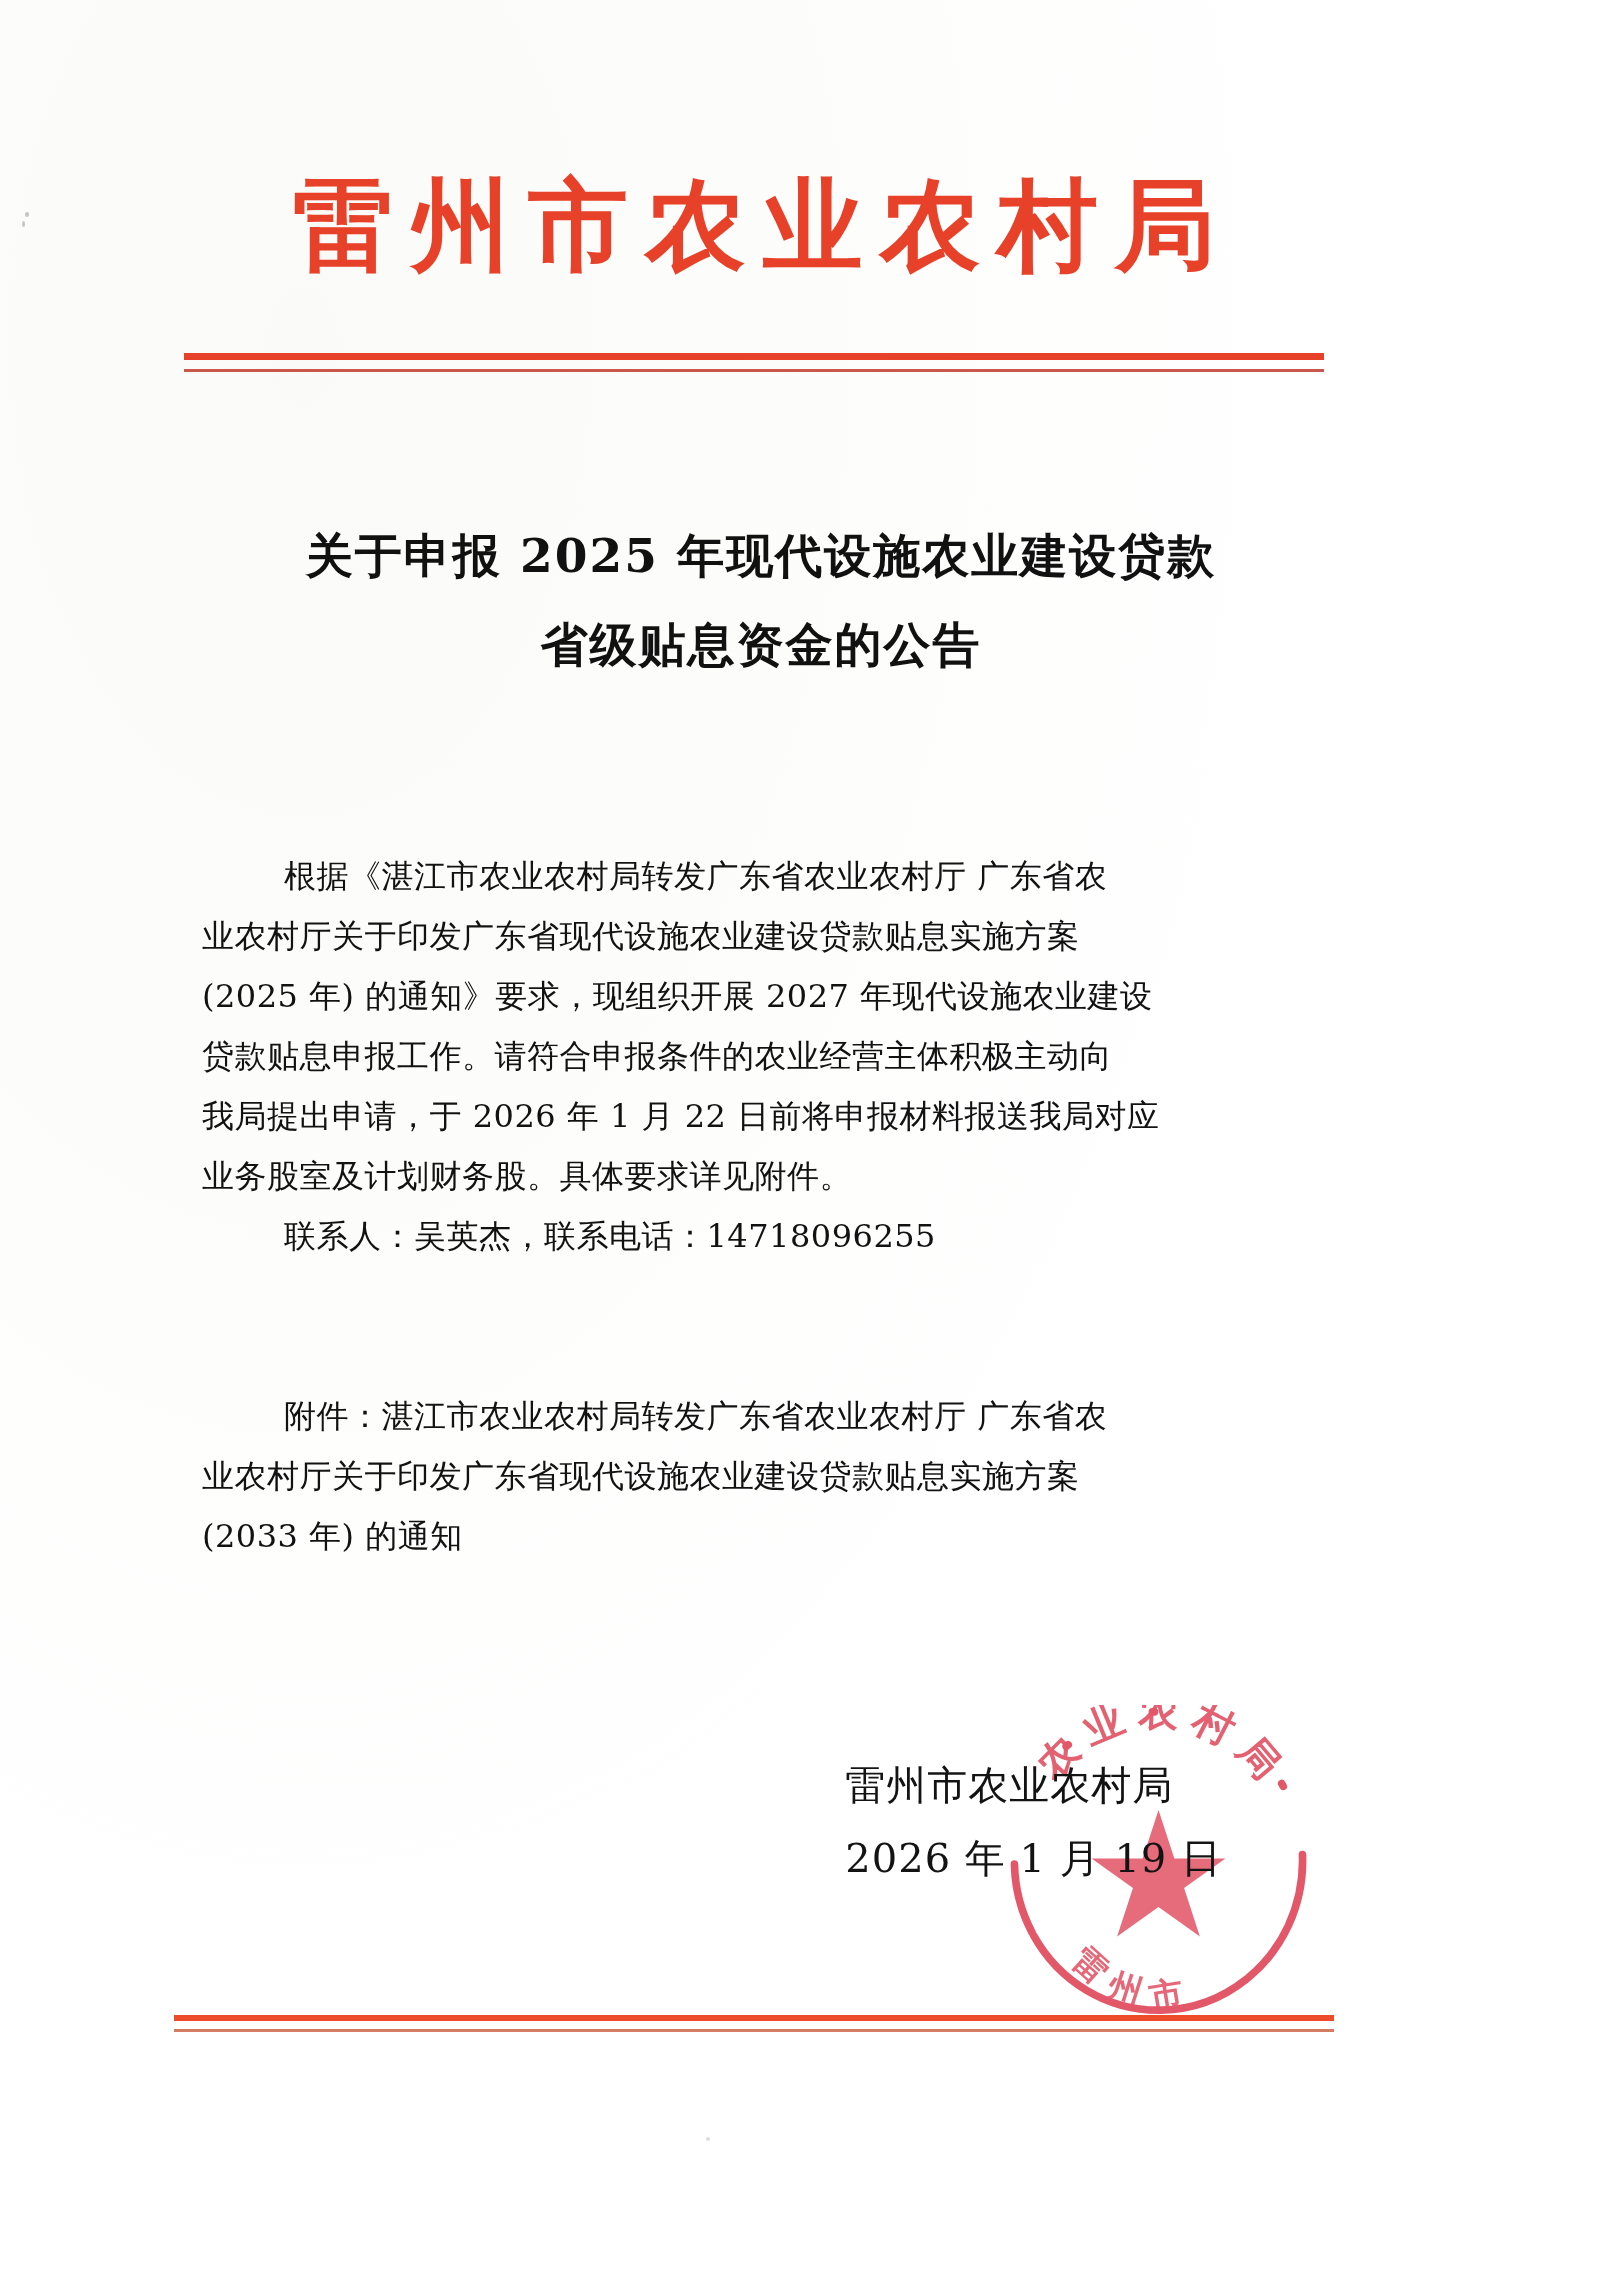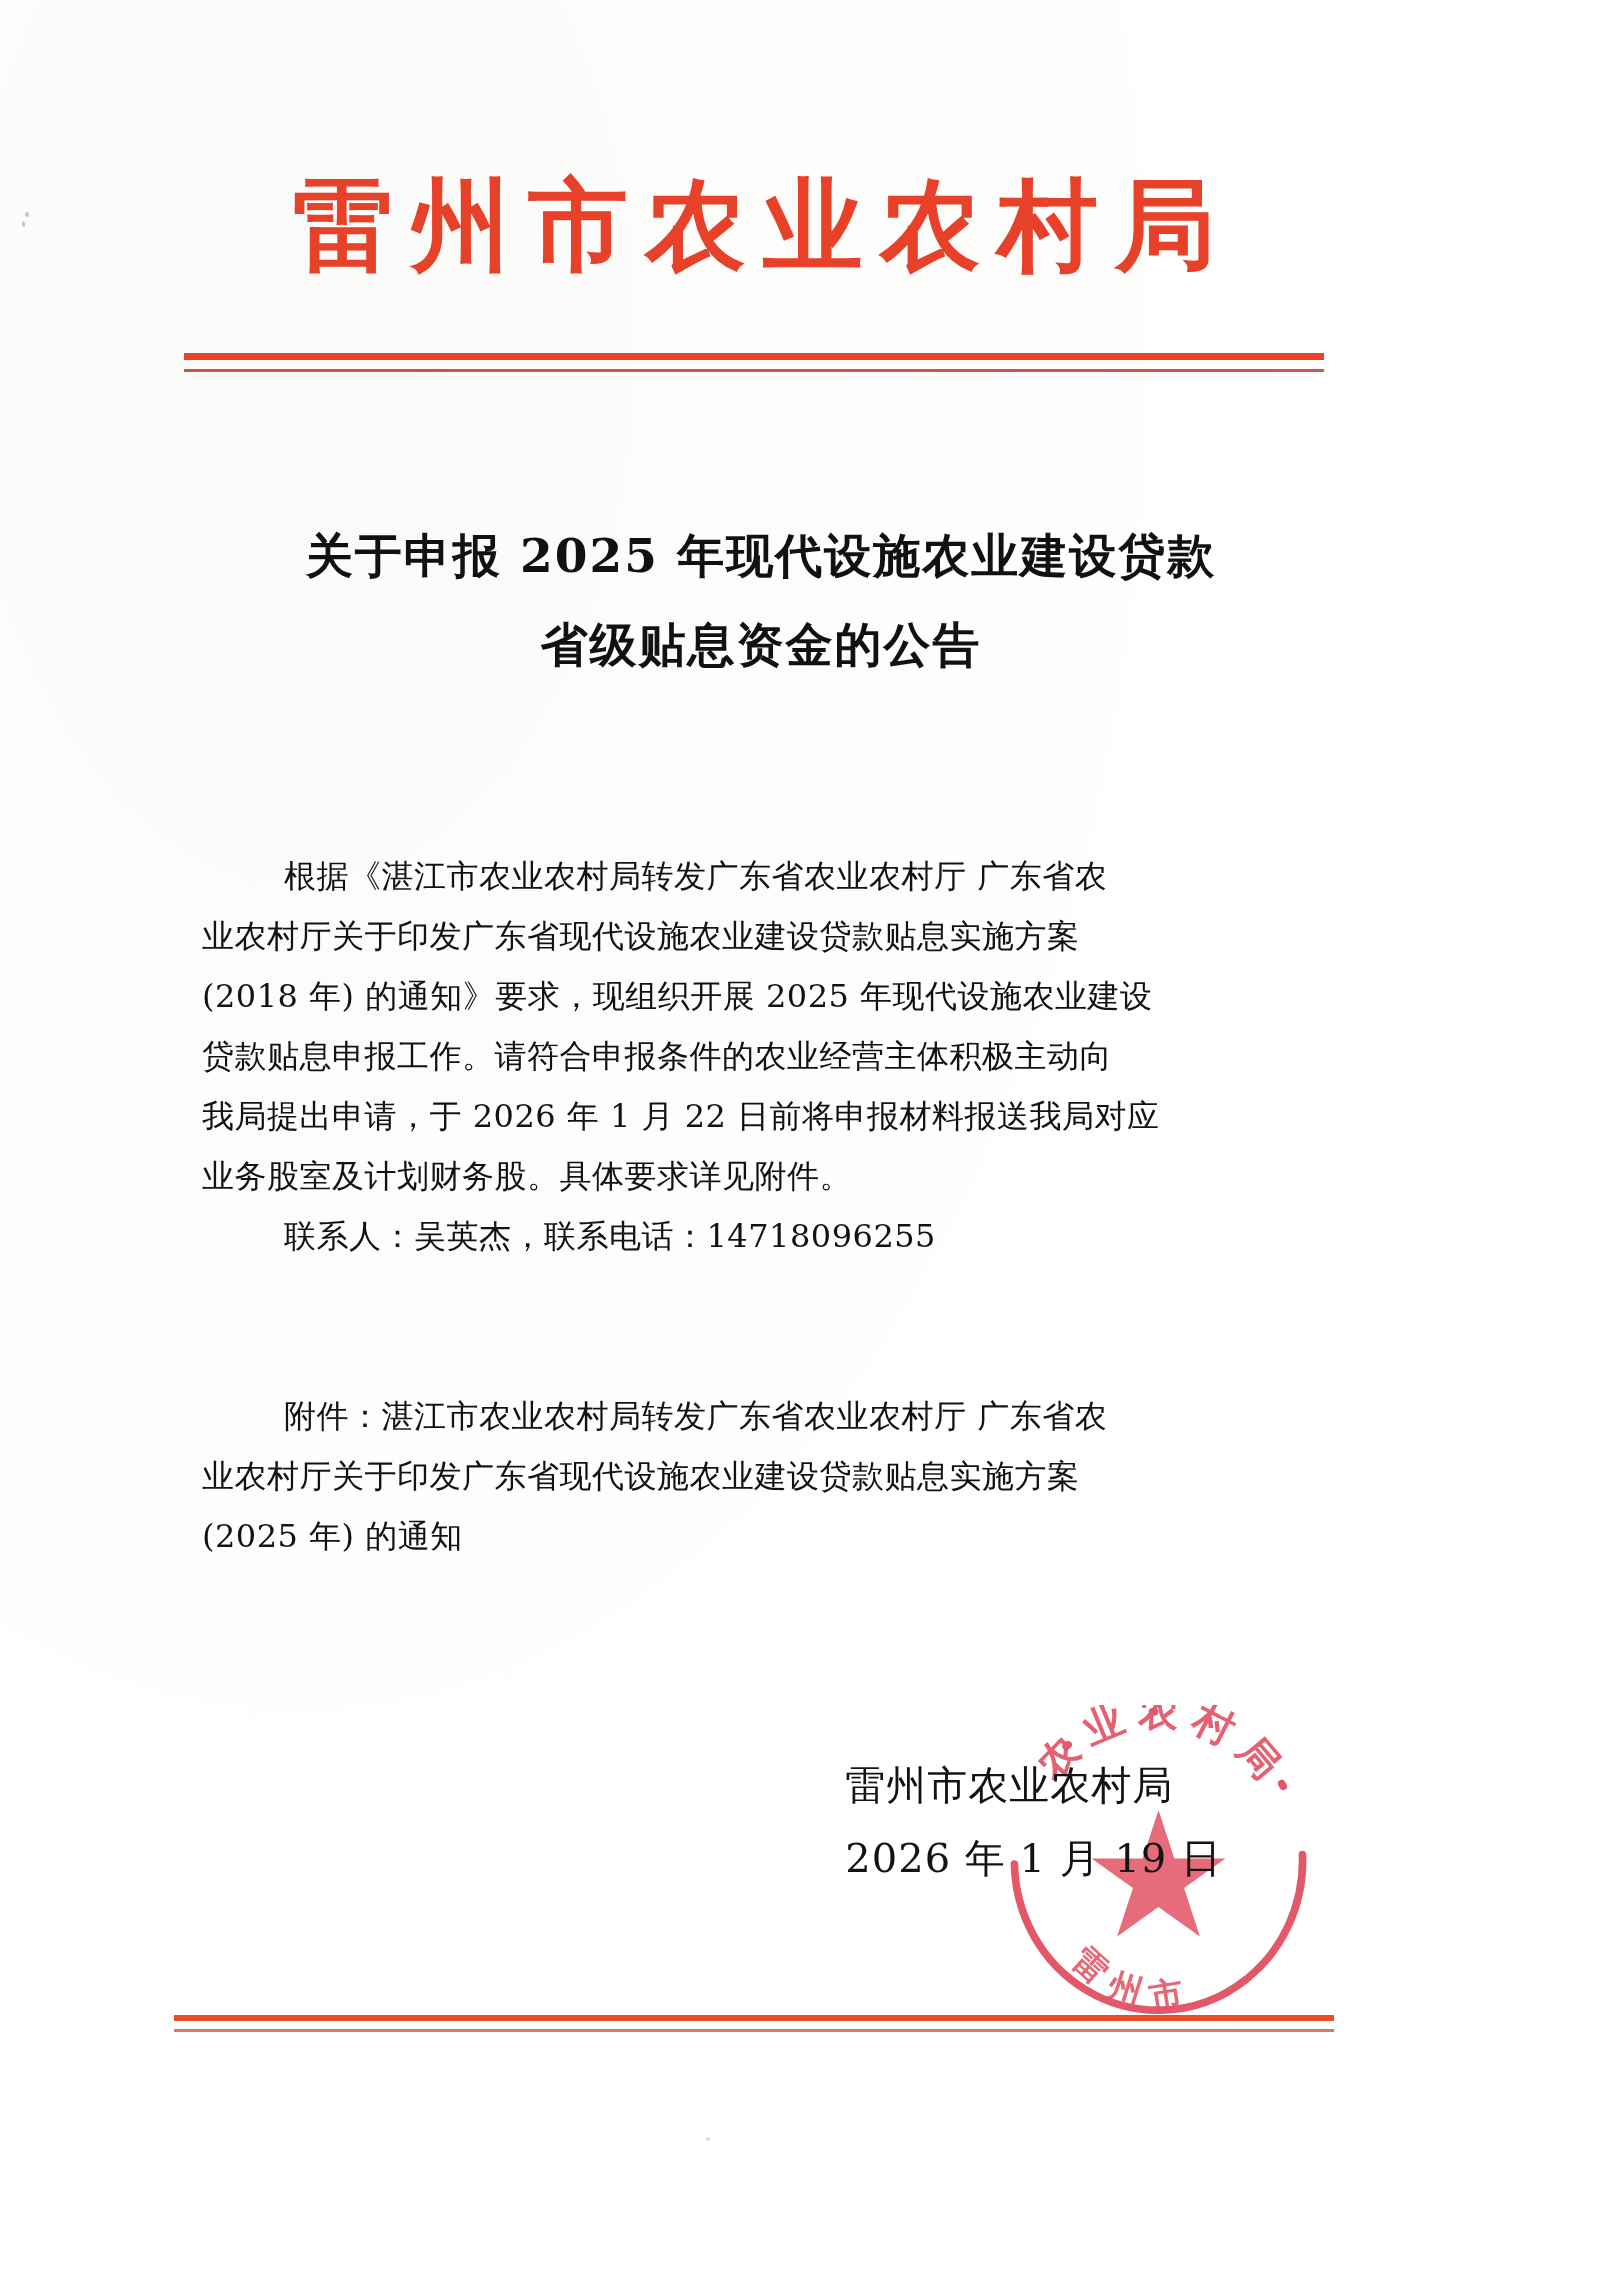--- a/index.html
+++ b/index.html
@@ -175,33 +175,33 @@
 
   <div class="doc-title">
     <div class="doc-title-line">关于申报 2025 年现代设施农业建设贷款</div>
     <div class="doc-title-line">省级贴息资金的公告</div>
   </div>
 
   <div class="body-block">
 
     <div class="body-line indent">根据《湛江市农业农村局转发广东省农业农村厅 广东省农</div>
     <div class="body-line">业农村厅关于印发广东省现代设施农业建设贷款贴息实施方案</div>
-    <div class="body-line">(2018 年) 的通知》要求，现组织开展 2025 年现代设施农业建设</div>
+    <div class="body-line">(2025 年) 的通知》要求，现组织开展 2027 年现代设施农业建设</div>
     <div class="body-line">贷款贴息申报工作。请符合申报条件的农业经营主体积极主动向</div>
     <div class="body-line">我局提出申请，于 2026 年 1 月 22 日前将申报材料报送我局对应</div>
     <div class="body-line">业务股室及计划财务股。具体要求详见附件。</div>
 
     <div class="body-line indent">联系人：吴英杰，联系电话：14718096255</div>
 
     <div class="spacer-line"></div>
     <div class="spacer-line"></div>
 
     <div class="body-line indent">附件：湛江市农业农村局转发广东省农业农村厅 广东省农</div>
     <div class="body-line">业农村厅关于印发广东省现代设施农业建设贷款贴息实施方案</div>
-    <div class="body-line">(2025 年) 的通知</div>
+    <div class="body-line">(2033 年) 的通知</div>
 
   </div>
 
   <div class="seal">
     <svg viewBox="0 0 730 610" xmlns="http://www.w3.org/2000/svg">
       <defs>
         <path id="sealArc" d="M 110,330 A 255,290 0 0 1 620,330" fill="none"></path>
         <path id="sealArcBottom" d="M 140,330 A 225,260 0 0 0 590,330" fill="none"></path>
       </defs>
 

